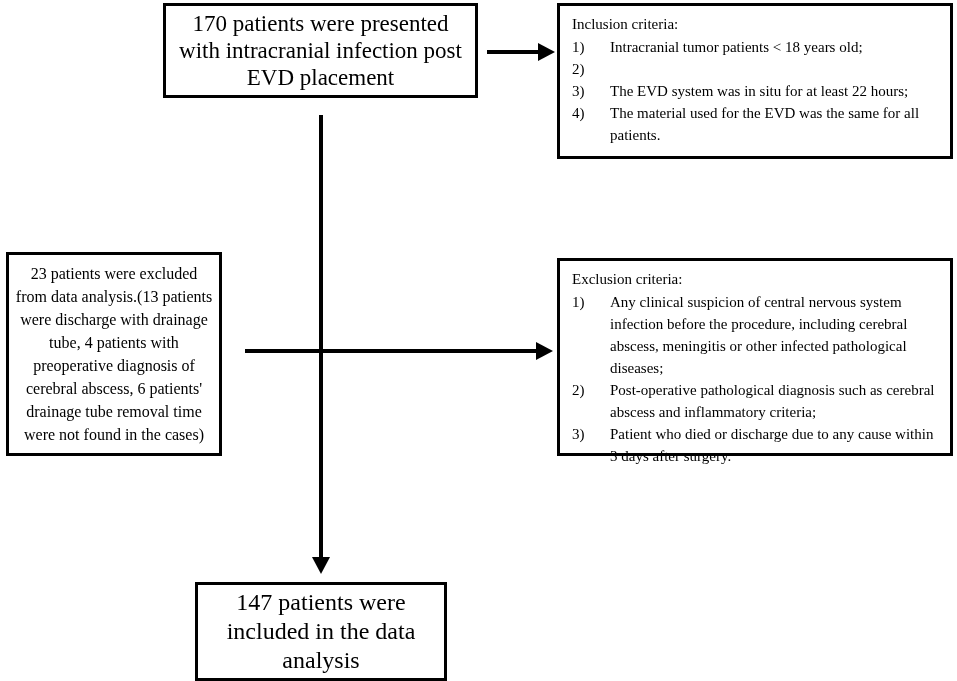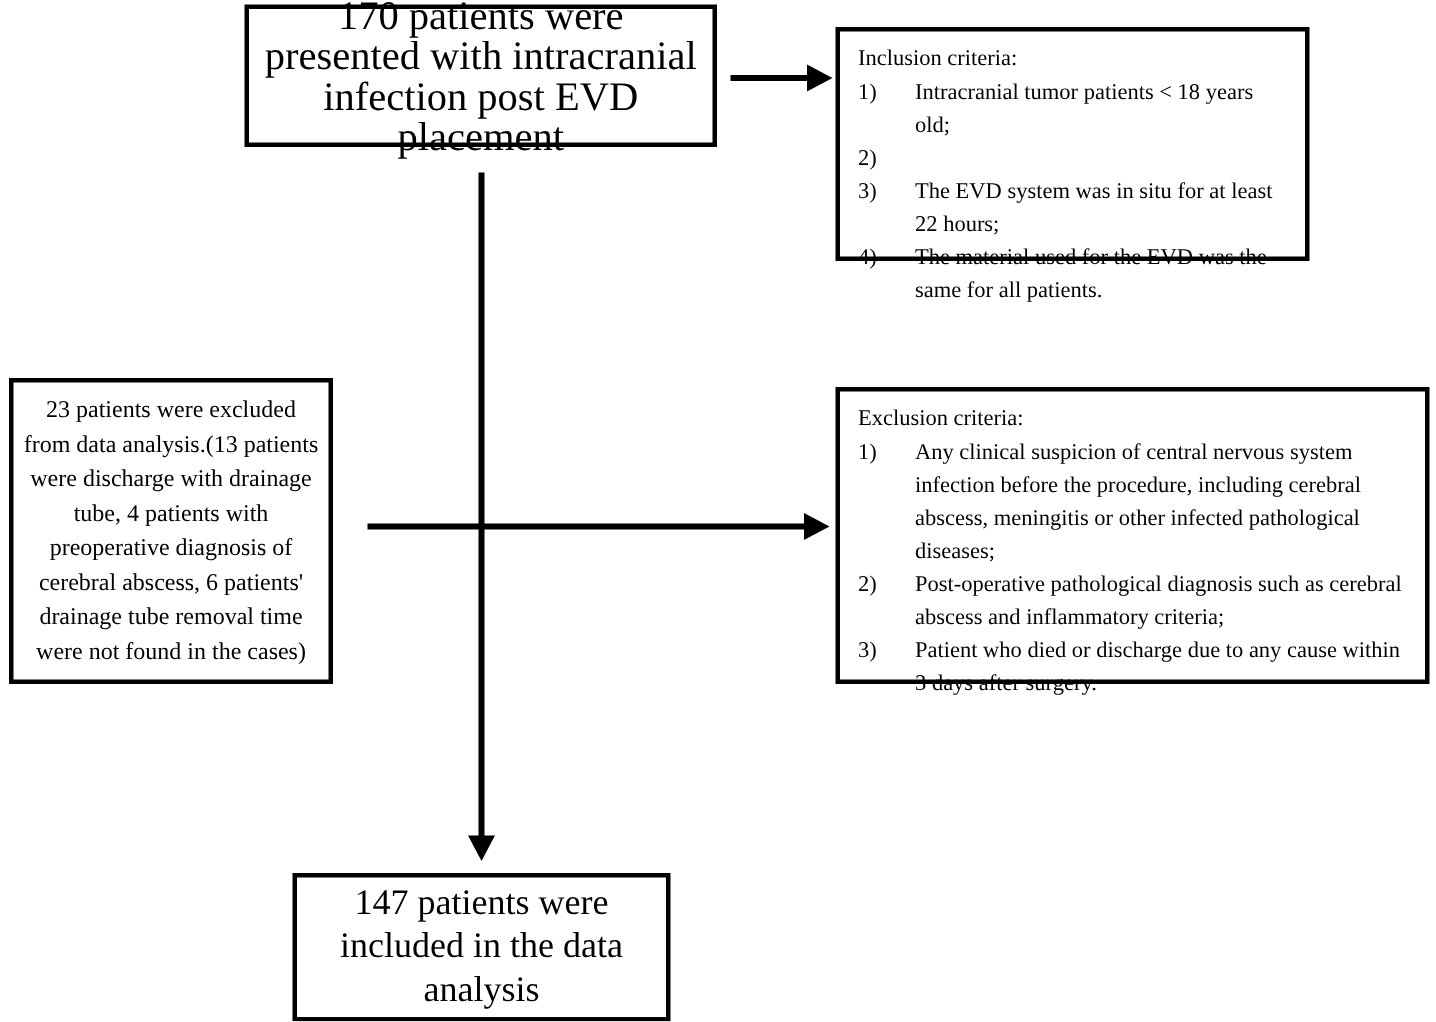--- a/index.html
+++ b/index.html
@@ -32,21 +32,21 @@
     width: 100%;
     padding: 0 6px;
     box-sizing: border-box;
   }
   
   #box-presented {
     left: 163px;
     top: 3px;
     width: 315px;
     height: 95px;
-    font-size: 27px;
+    font-size: 23px;
     line-height: 27px;
     justify-content: flex-end;
   }
   
   #box-included {
     left: 195px;
     top: 582px;
     width: 252px;
     height: 99px;
     font-size: 24px;
@@ -61,22 +61,22 @@
     font-size: 16px;
     line-height: 23px;
     justify-content: center;
   }
   
   .criteria-box {
     padding: 8px 10px 6px 12px;
   }
   #box-inclusion {
     left: 557px;
-    top: 18px;
-    width: 316px;
+    top: 3px;
+    width: 396px;
     height: 156px;
     font-size: 15px;
   }
   #box-exclusion {
     left: 557px;
     top: 258px;
     width: 396px;
     height: 198px;
     font-size: 15px;
   }

